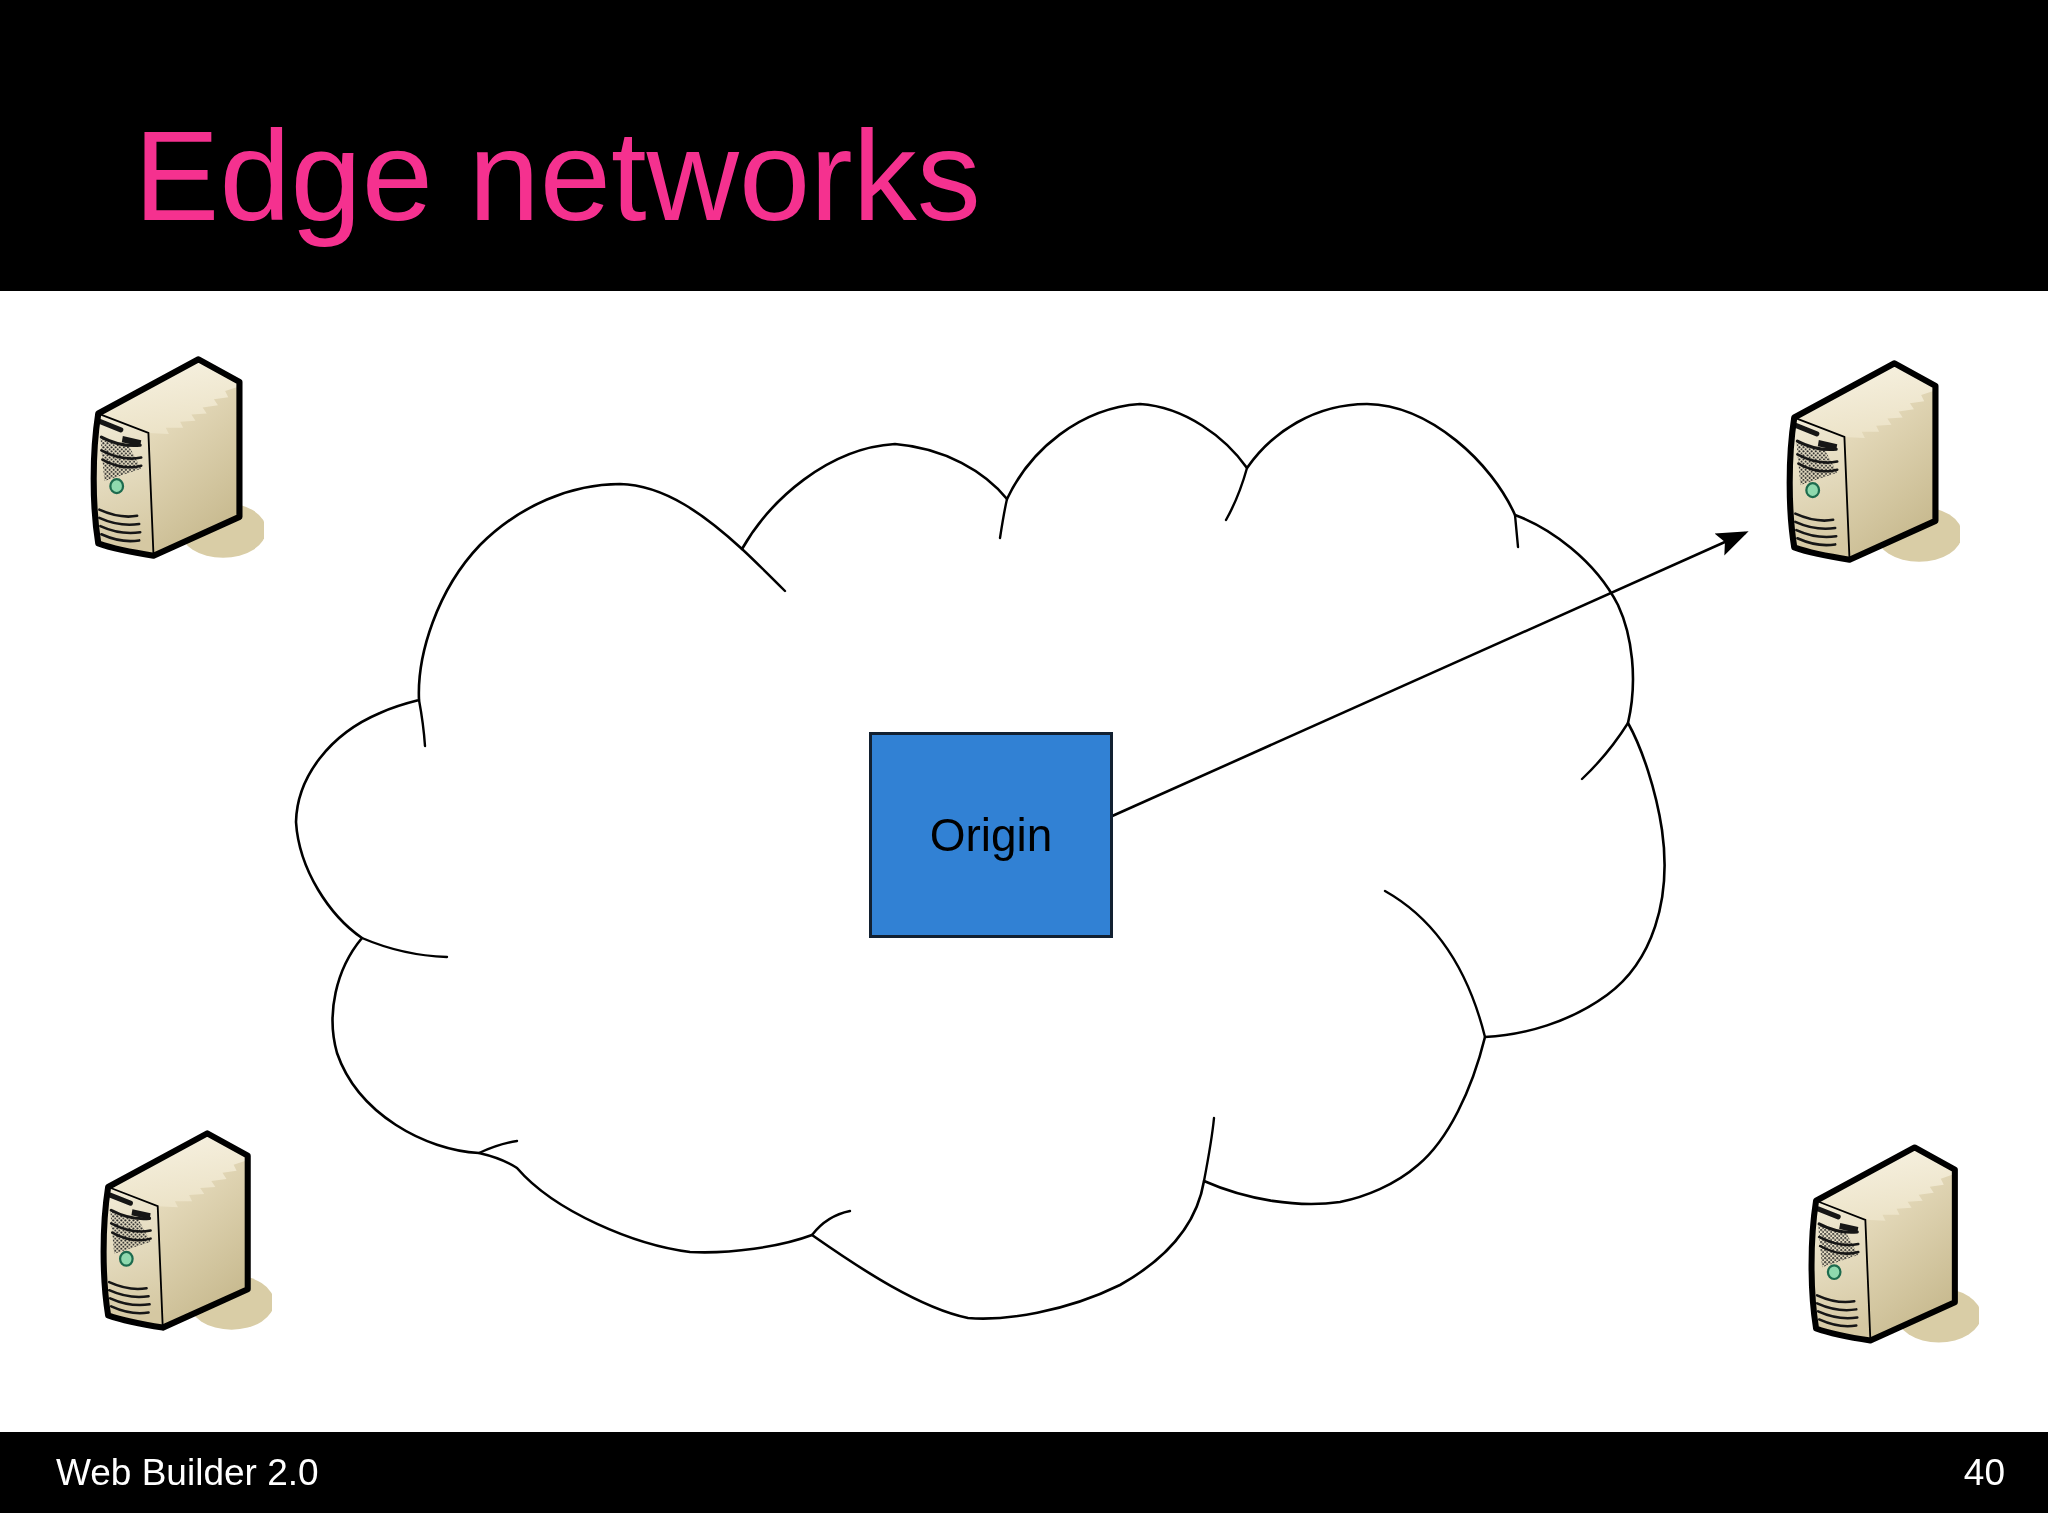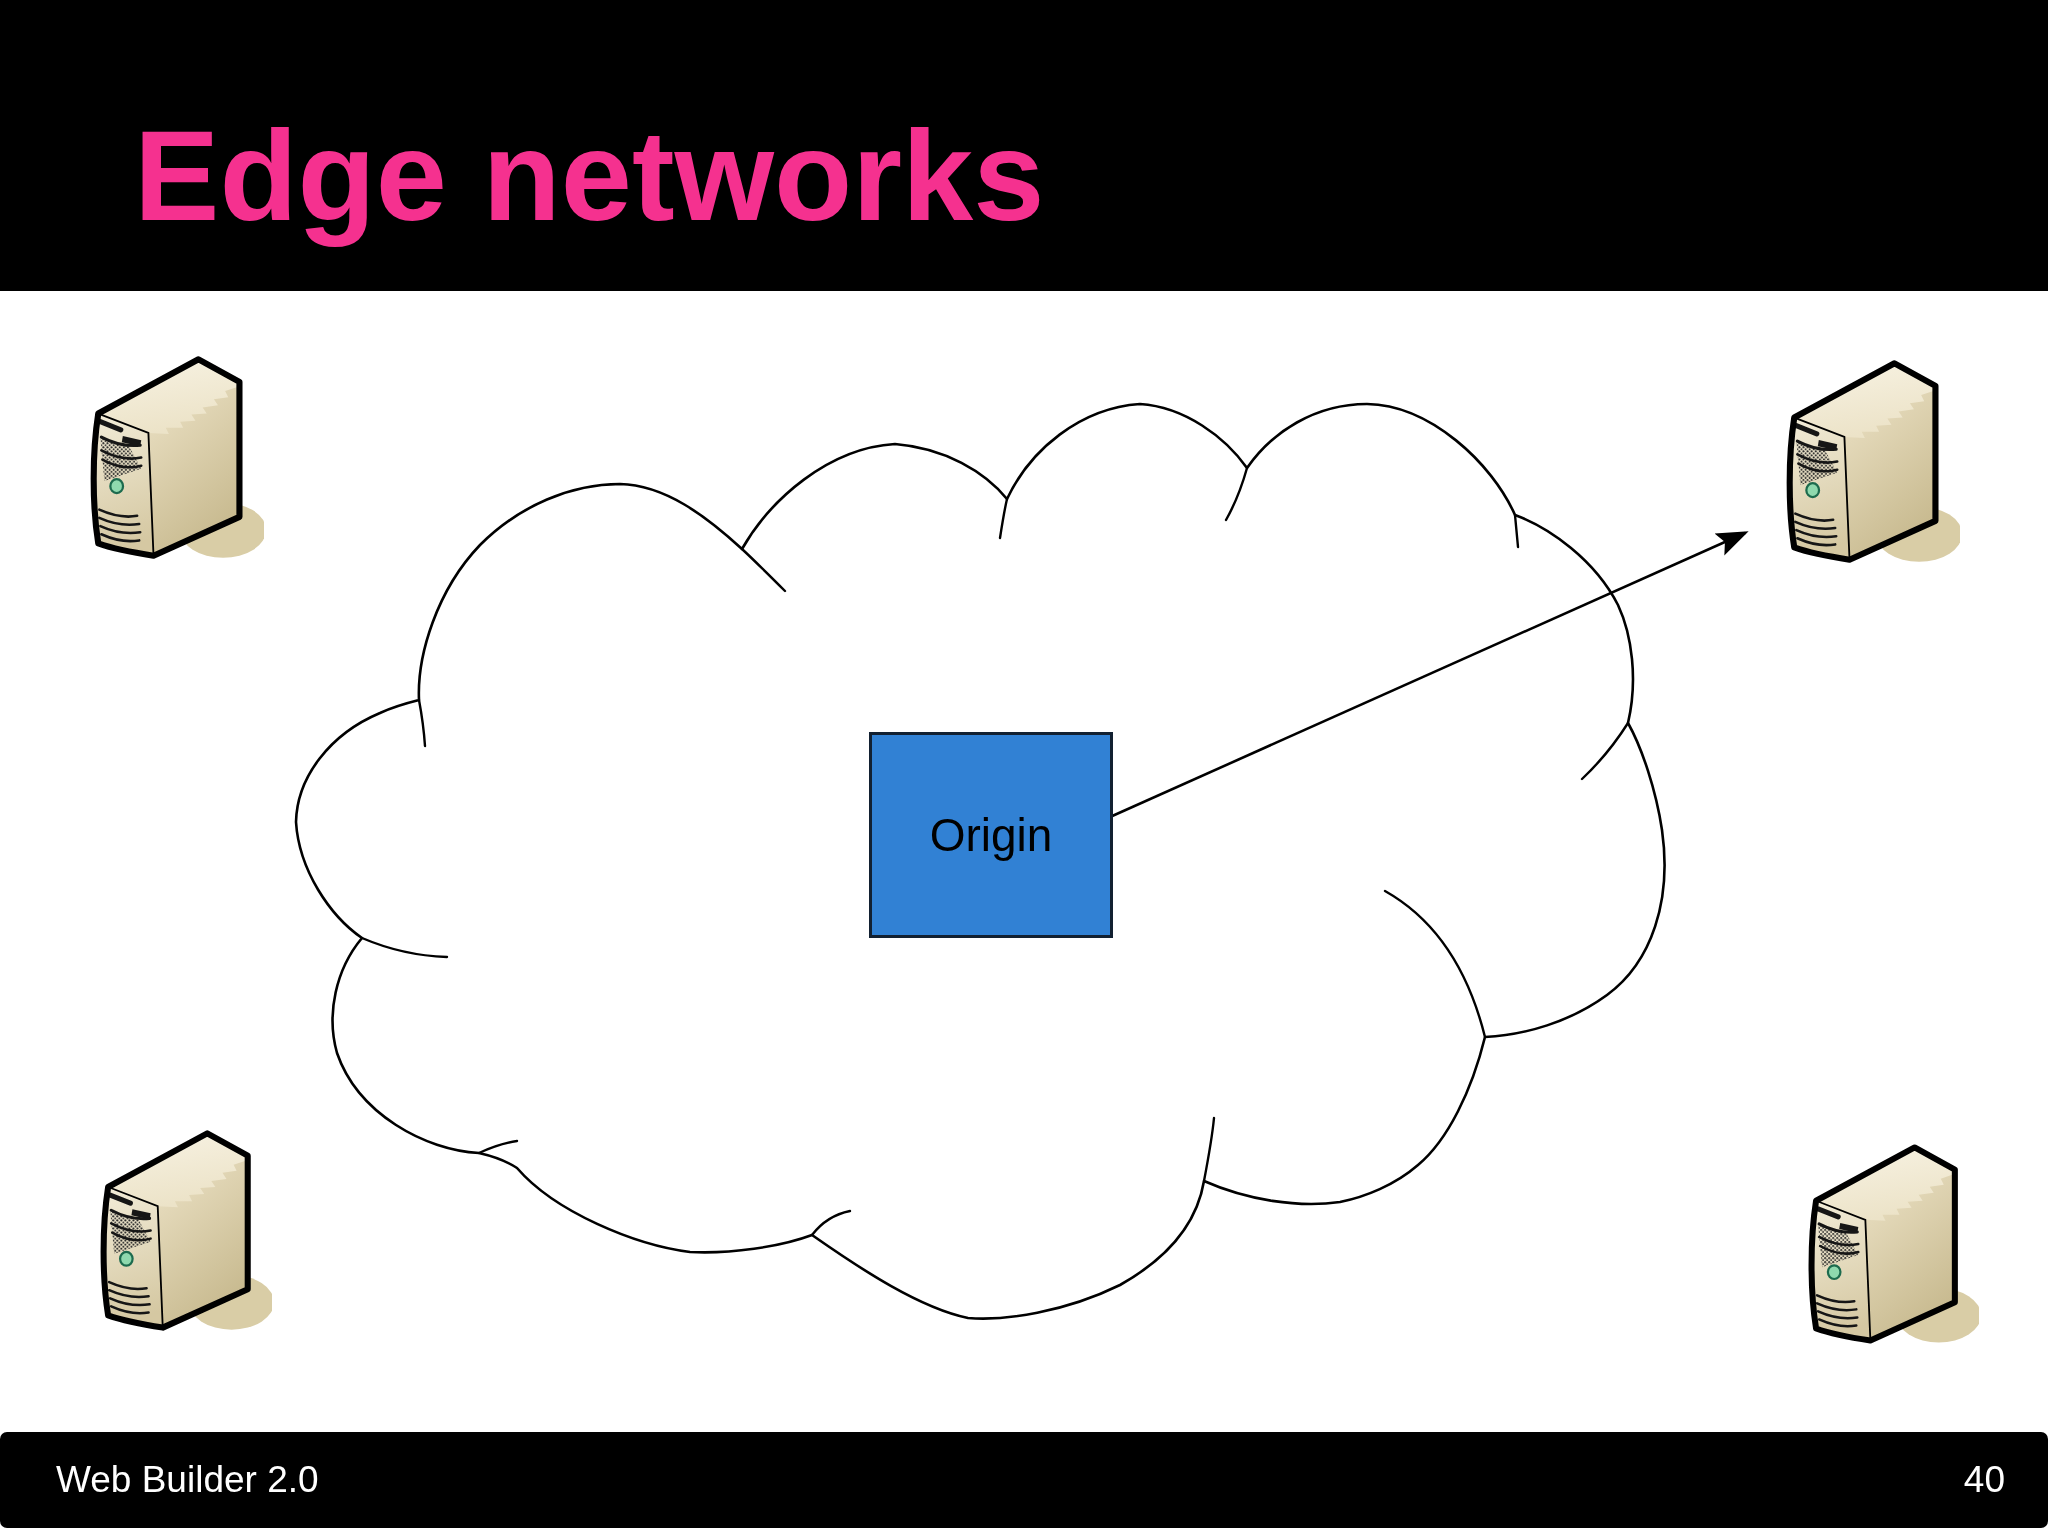--- a/index.html
+++ b/index.html
@@ -15,32 +15,30 @@
     position:absolute;left:0;top:0;width:2048px;height:291px;
     background:var(--bar_black,#000);
     z-index:5;
   }
   .title{
     position:absolute;left:134px;top:112px;
     font-size:128px;line-height:1;
     letter-spacing:0px;
     color:var(--title_pink,#f5318f);
     white-space:nowrap;
-    font-weight:bold;
   }
   .footer{
-    position:absolute;left:0;top:1432px;width:2048px;height:96px;
+    position:absolute;left:0;top:1432px;width:2048px;height:81px;
     background:var(--bar_black,#000);
     z-index:5;
     display:flex;align-items:center;justify-content:space-between;
     box-sizing:border-box;
     padding:0 43px 0 56px;
     color:var(--footer_text,#fff);
     font-size:37px;
-    border-radius:7px;
   }
   
   .diagram-svg{
     position:absolute;left:0;top:0;width:2048px;height:1536px;
     z-index:1;
   }
   .cloud{fill:var(--cloud_fill,#fff);stroke:var(--ink,#000);stroke-width:2.6;stroke-linejoin:round;}
   .cloud-tail{fill:none;stroke:var(--ink,#000);stroke-width:2.4;stroke-linecap:round;}
   .arrow-line{stroke:var(--ink,#000);stroke-width:2.6;}
   .origin{

